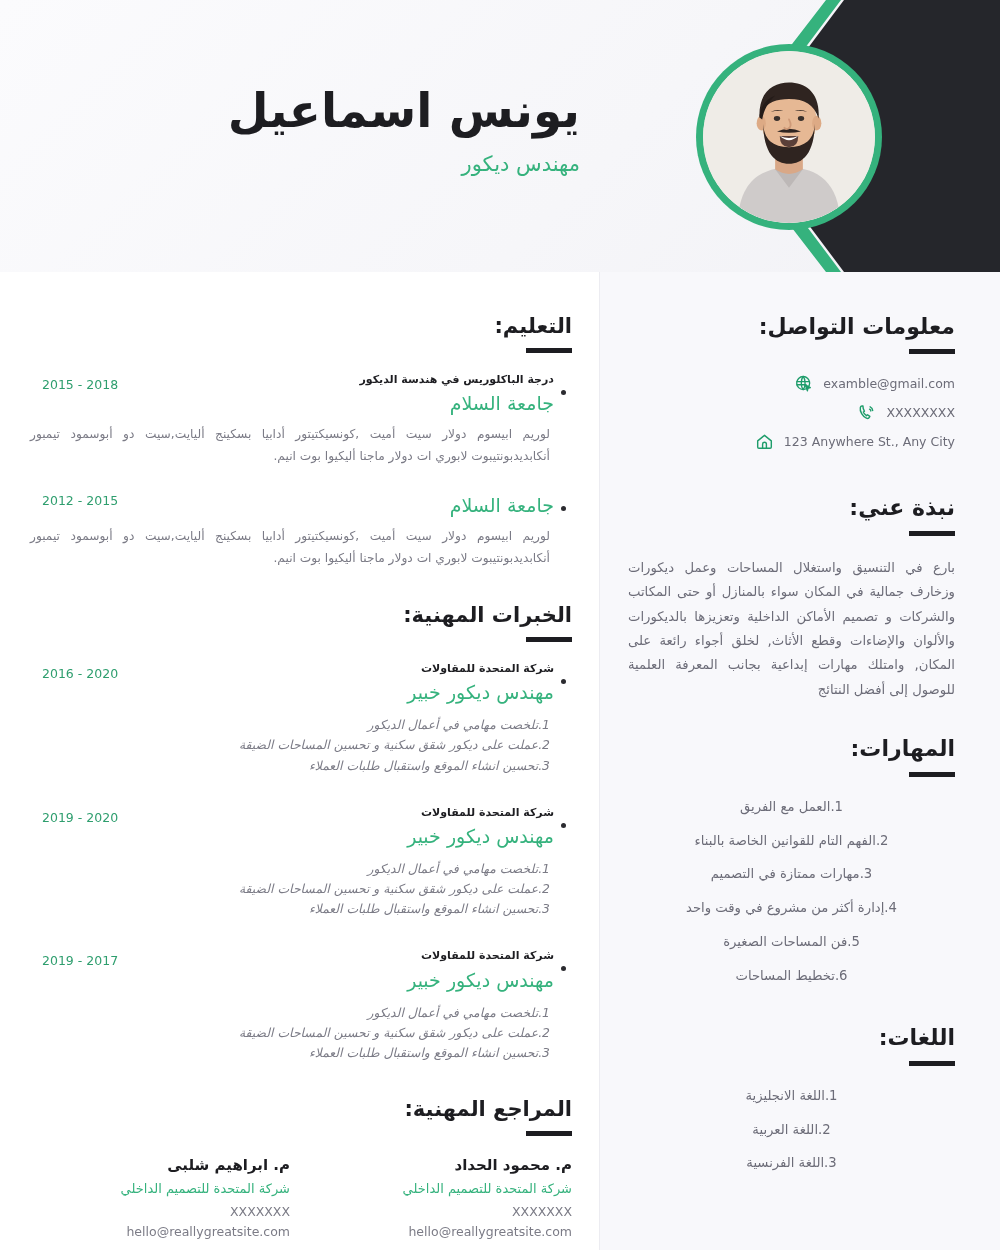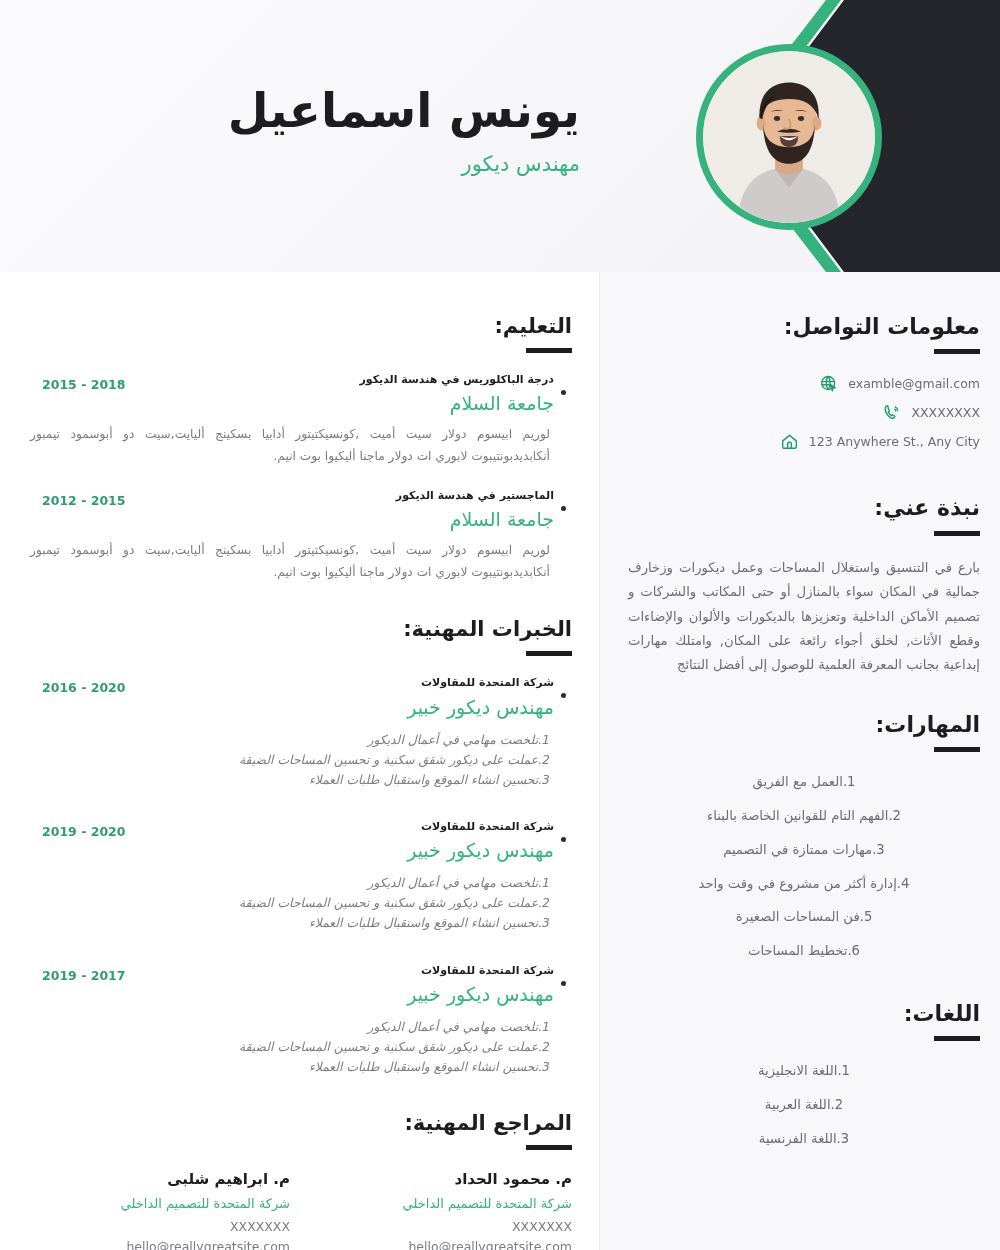--- a/index.html
+++ b/index.html
@@ -105,21 +105,21 @@
     width: 1000px;
     height: 978px;
     display: flex;
     flex-direction: row;
   }
 
   
   .sidebar {
     width: 400px;
     background: #f8f8fb;
-    padding: 42px 20px 0 28px;
+    padding: 42px 45px 0 28px;
     position: relative;
   }
   .sidebar::before {
     content: "";
     position: absolute;
     top: 0; right: 100%;
     width: 1px; height: 100%;
     background: #ececf1;
   }
 
@@ -229,21 +229,20 @@
     margin-top: 5px;
   }
   .entry-date {
     flex: 0 0 150px;
     font-size: 12.5px;
     color: #2e9e6e;
     text-align: left;
     direction: ltr;
     padding-top: 4px;
     padding-left: 12px;
-    font-weight: bold;
   }
   .entry-desc {
     font-size: 12.2px;
     line-height: 1.75;
     color: #7b7b86;
     text-align: justify;
     direction: rtl;
     margin: 10px 22px 0 0;
   }
   .entry-points {
@@ -453,21 +452,20 @@
           </div>
           <div class="entry-date">2015 - 2018</div>
         </div>
         <p class="entry-desc">لوريم ابيسوم دولار سيت أميت ,كونسيكتيتور أدابيا بسكينج أليايت,سيت دو أبوسمود تيمبور أنكابديدبونتيبوت لابوري ات دولار ماجنا أليكيوا بوت انيم.</p>
 
         <div class="entry-spacer"></div>
 
         <div class="entry">
           <div class="entry-dot"><i></i></div>
           <div class="entry-body">
-            <div class="entry-title">الماجستير في هندسة الديكور</div>
             <div class="entry-sub">جامعة السلام</div>
           </div>
           <div class="entry-date">2012 - 2015</div>
         </div>
         <p class="entry-desc">لوريم ابيسوم دولار سيت أميت ,كونسيكتيتور أدابيا بسكينج أليايت,سيت دو أبوسمود تيمبور أنكابديدبونتيبوت لابوري ات دولار ماجنا أليكيوا بوت انيم.</p>
       </section>
 
       <div class="block-gap"></div>
 
       <section>

